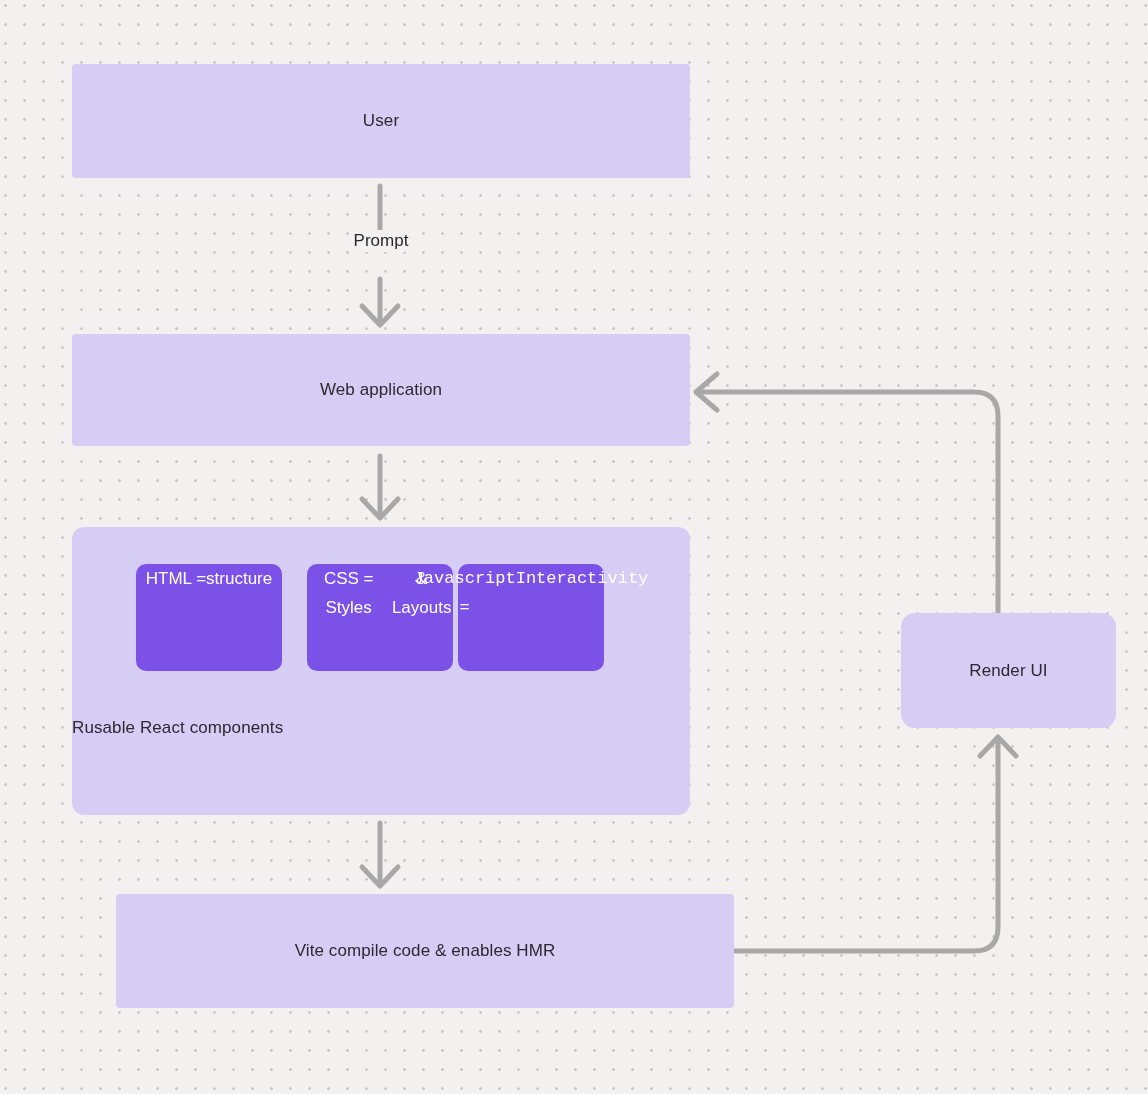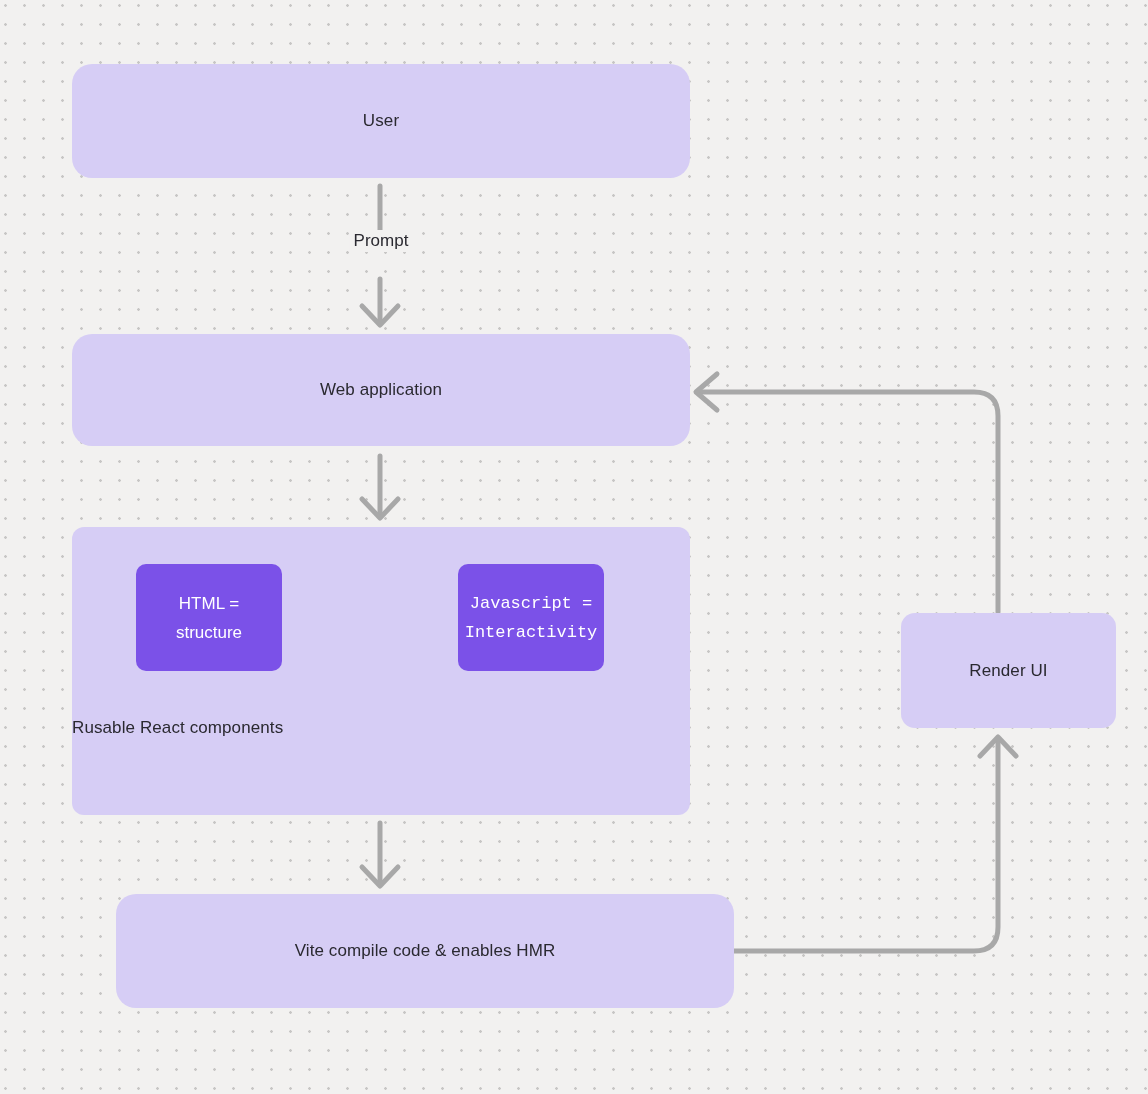--- a/index.html
+++ b/index.html
@@ -21,40 +21,40 @@
     background-image:radial-gradient(circle, var(--dot) 1.2px, transparent 1.5px);
     background-size:19px 19px;
     background-position:-4px -4px;
     font-family:"Liberation Sans", sans-serif;
   }
   .edges{position:absolute;left:0;top:0;width:1148px;height:1094px;pointer-events:none;}
   .edges path{stroke:var(--arrow);stroke-width:5;fill:none;stroke-linecap:round;stroke-linejoin:round;}
   .node{
     position:absolute;
     background:var(--node-fill);
-    border-radius:20px;
+    border-radius:4px;
     display:flex;align-items:center;justify-content:center;
     color:var(--text-dark);
     font-size:17px;
     letter-spacing:0.1px;
   }
   .node-user{left:72px;top:64px;width:618px;height:114px;}
   .node-webapp{left:72px;top:334px;width:618px;height:112px;}
   .node-vite{left:72px;top:894px;width:618px;height:114px;margin-left:44px;}
   .node-render{left:901px;top:613px;width:215px;height:115px;border-radius:14px;}
   .group{
     position:absolute;left:72px;top:527px;width:618px;height:288px;
     background:var(--node-fill);
     border-radius:12px;
   }
   .chip{
     position:absolute;top:37px;width:146px;height:107px;
     background:var(--component-fill);
     border-radius:10px;
-    display:flex;flex-direction:column;align-items:center;justify-content:center;
+    display:flex;flex-direction:row;align-items:flex-start;justify-content:center;
     color:var(--text-light);
     font-size:17px;line-height:29px;
     text-align:center;
   }
   .chip-1{left:64px;}
   .chip-2{left:235px;}
   .chip-3{left:386px;font-family:Liberation Mono, monospace;}
   .chip span{display:block;}
   .group-caption{
     position:absolute;left:0;top:191px;width:100%;
@@ -96,20 +96,24 @@
 
   <div class="node node-webapp">
     <span>Web application</span>
   </div>
 
   <div class="group">
     <div class="chip chip-1">
       <span>HTML =</span>
       <span>structure</span>
     </div>
+    <div class="chip chip-2">
+      <span>CSS = Styles</span>
+      <span>&amp; Layouts</span>
+    </div>
     <div class="chip chip-3">
       <span>Javascript =</span>
       <span>Interactivity</span>
     </div>
     <div class="group-caption">Rusable React components</div>
   </div>
 
   <div class="node node-vite">
     <span>Vite compile code &amp; enables HMR</span>
   </div>

